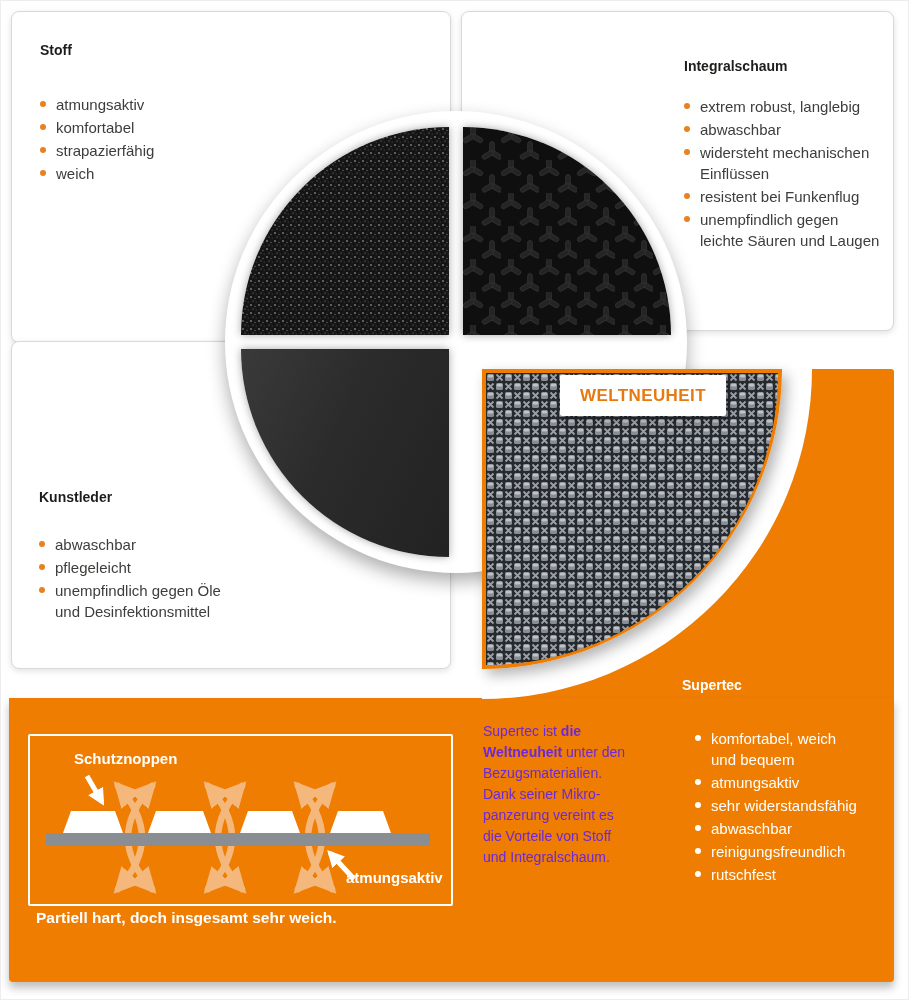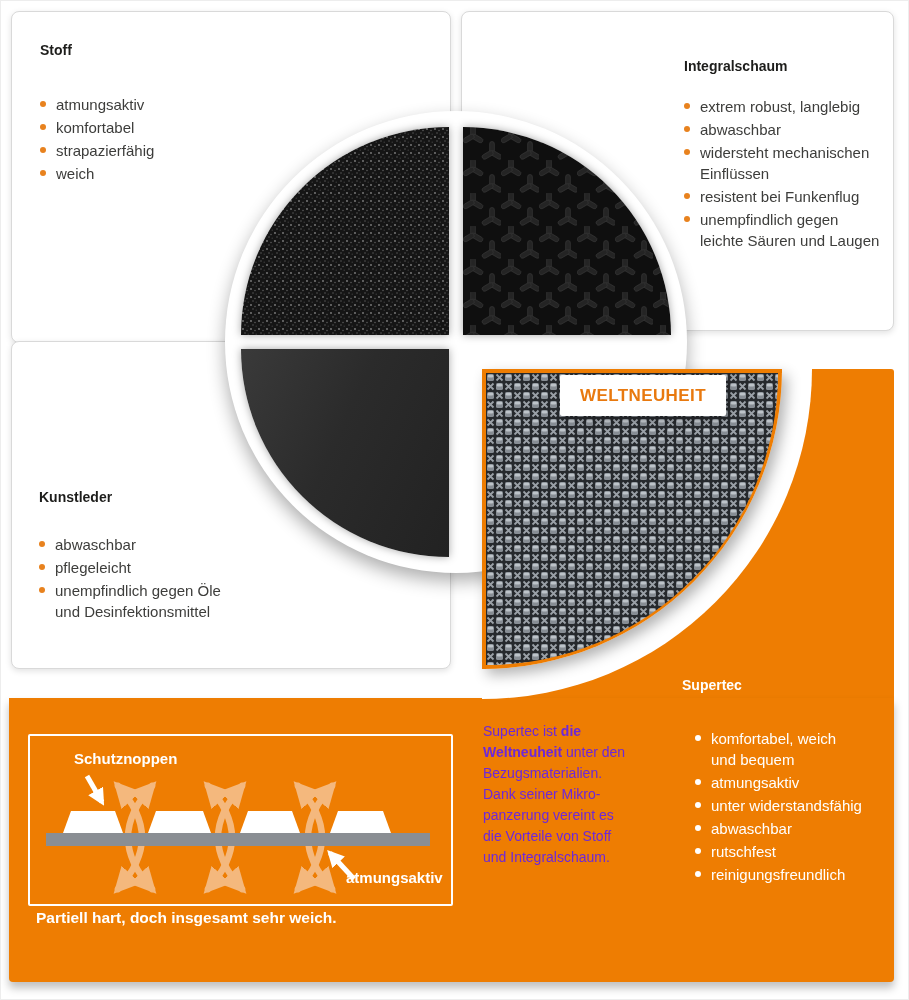--- a/index.html
+++ b/index.html
@@ -182,24 +182,24 @@
 Weltneuheit</span><span> unter den
 Bezugsmaterialien.
 Dank seiner Mikro-
 panzerung vereint es
 die Vorteile von Stoff
 und Integralschaum.</span></div>
   <ul class="feat white sup-list" style="position:absolute;">
       <li>komfortabel, weich
 und bequem</li>
       <li>atmungsaktiv</li>
-      <li>unter widerstandsfähig</li>
+      <li>sehr widerstandsfähig</li>
       <li>abwaschbar</li>
+      <li>reinigungsfreundlich</li>
       <li>rutschfest</li>
-      <li>reinigungsfreundlich</li>
     </ul>
 
   <div class="diagram-box">
     <svg viewBox="0 0 421 168">
       <defs>
         <marker id="mOr" viewBox="0 0 4 4" markerWidth="4" markerHeight="4" refX="3" refY="2" orient="auto-start-reverse">
           <path d="M0,0 L4,2 L0,4 Z" fill="#f5bc84"></path>
         </marker>
         <marker id="mWh" viewBox="0 0 4 4" markerWidth="3.4" markerHeight="3.4" refX="3" refY="2" orient="auto">
           <path d="M0,0 L4,2 L0,4 Z" fill="#ffffff"></path>

